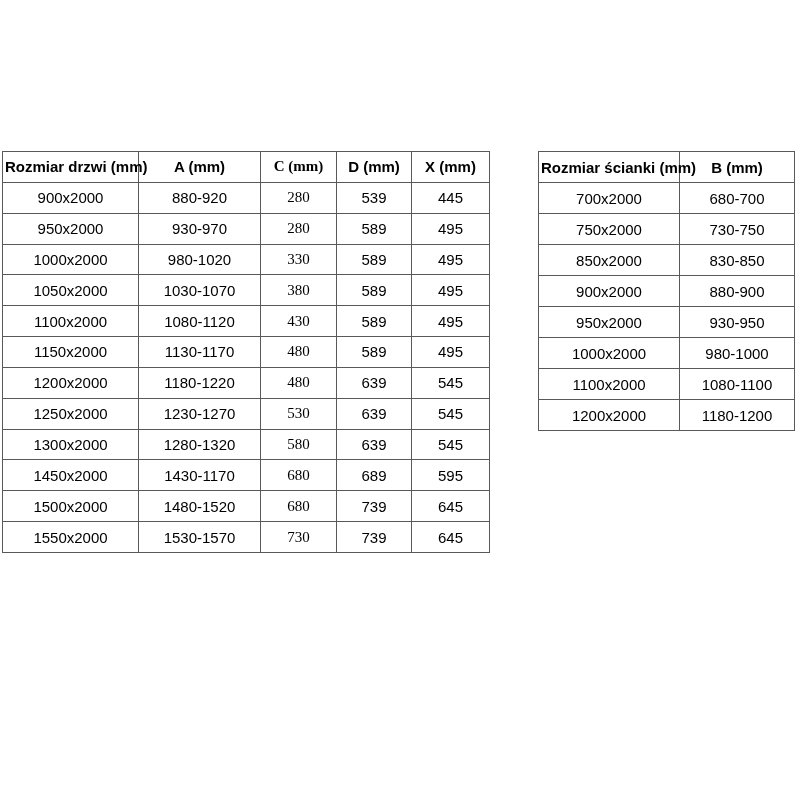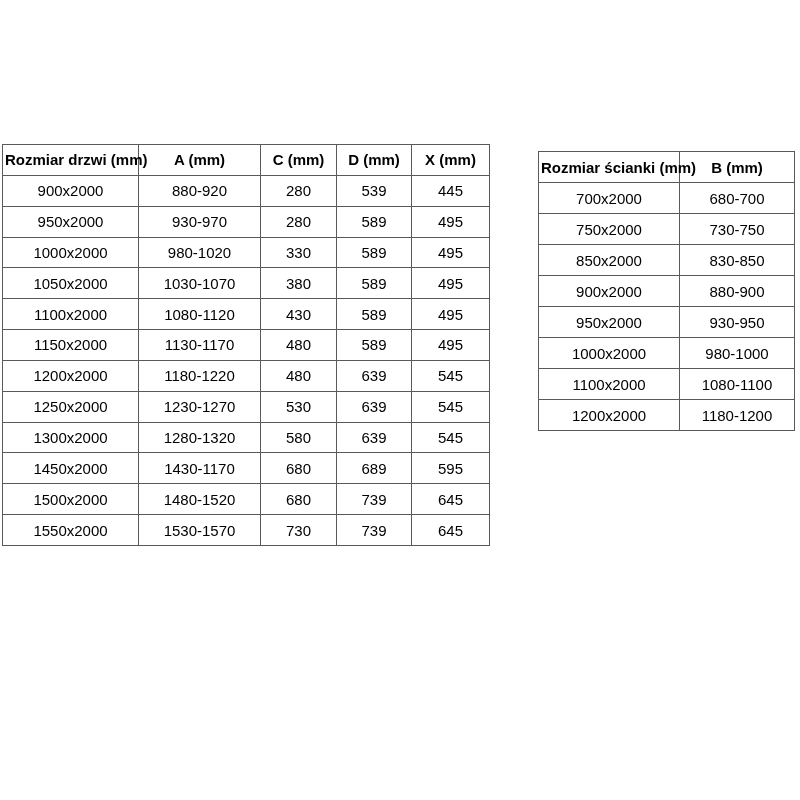--- a/index.html
+++ b/index.html
@@ -31,25 +31,25 @@
     text-align:center;
     vertical-align:middle;
     font-size:15px;
     white-space:nowrap;
     padding:0 2px;
   }
   table.spec th{font-weight:bold;}
   table.spec td{font-weight:normal;}
 
   
-  #doors-table{left:2px;top:144px;width:487px;}
+  #doors-table{left:2px;top:151px;width:487px;}
   #doors-table tr{height:30.85px;}
   #doors-table th:nth-child(1), #doors-table td:nth-child(1){width:136px;}
   #doors-table th:nth-child(2), #doors-table td:nth-child(2){width:122px;margin-top:8px;}
-  #doors-table th:nth-child(3), #doors-table td:nth-child(3){width:76px;}
+  #doors-table th:nth-child(3), #doors-table td:nth-child(3){width:76px;font-family:Liberation Serif, serif;}
   #doors-table th:nth-child(4), #doors-table td:nth-child(4){width:75px;}
   #doors-table th:nth-child(5), #doors-table td:nth-child(5){width:78px;}
 
   
   #walls-table{left:538px;top:151px;width:256px;}
   #walls-table tr{height:31px;}
   #walls-table th:nth-child(1), #walls-table td:nth-child(1){width:141px;}
   #walls-table th:nth-child(2), #walls-table td:nth-child(2){width:115px;}
 </style>
 </head>

